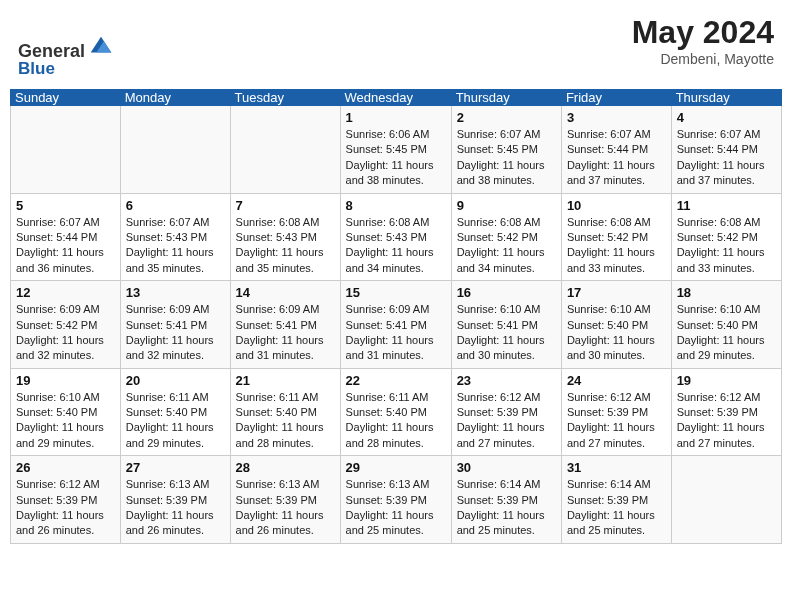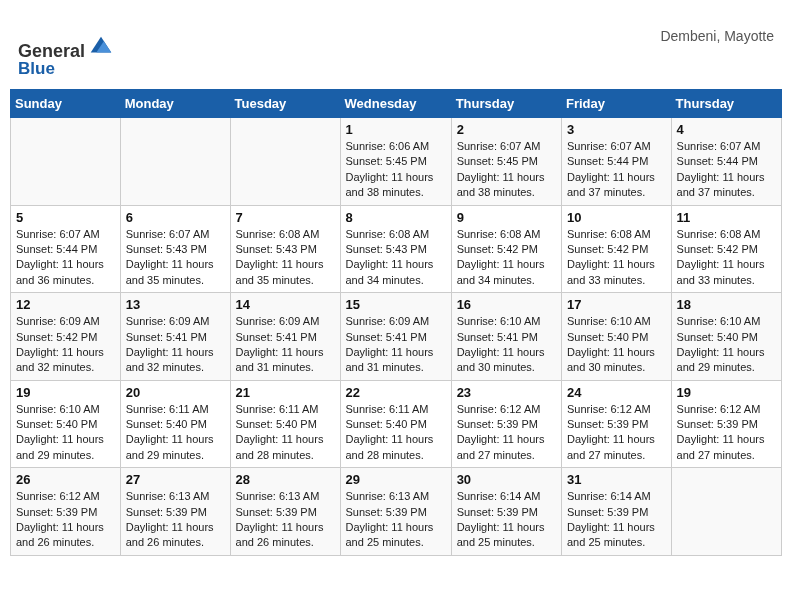--- a/index.html
+++ b/index.html
@@ -35,33 +35,32 @@
       text-align: right;
     }
     .month-year {
       font-size: 32px;
       font-weight: bold;
       color: #222;
     }
     .location {
       font-size: 14px;
       color: #555;
-      margin-top: 14px;
     }
     table {
       width: 100%;
       border-collapse: collapse;
       font-size: 11px;
     }
     thead tr th {
       background-color: #1a5fa8;
       color: #fff;
-      font-weight: bold;
+      font-weight: normal;
       font-size: 13px;
-      padding: 6px 4px;
+      padding: 0 4px;
       text-align: left;
       border: 1px solid #1a5fa8;
     }
     tbody tr td {
       border: 1px solid #ccc;
       vertical-align: top;
       padding: 4px 5px;
       height: 82px;
       width: 113px;
     }
@@ -94,20 +93,21 @@
     <div class="logo-text">
       <span style="font-size:18px;font-weight:bold;color:#333;margin-top:28px;">General</span>
       <span style="font-size:17px;font-weight:bold;color:#1a5fa8;">Blue</span>
     </div>
     <svg class="logo-icon" viewBox="0 0 30 30" xmlns="http://www.w3.org/2000/svg">
       <polygon points="4,22 15,5 26,22" fill="#1a5fa8"></polygon>
       <polygon points="10,22 18,10 26,22" fill="#4a90d9"></polygon>
     </svg>
   </div>
   <div class="title-block">
+    <div class="month-year">May 2024</div>
     <div class="location">Dembeni, Mayotte</div>
   </div>
 </div>
 
 <table>
   <thead>
     <tr>
     <th>Sunday</th>
         <th>Monday</th>
         <th>Tuesday</th>

